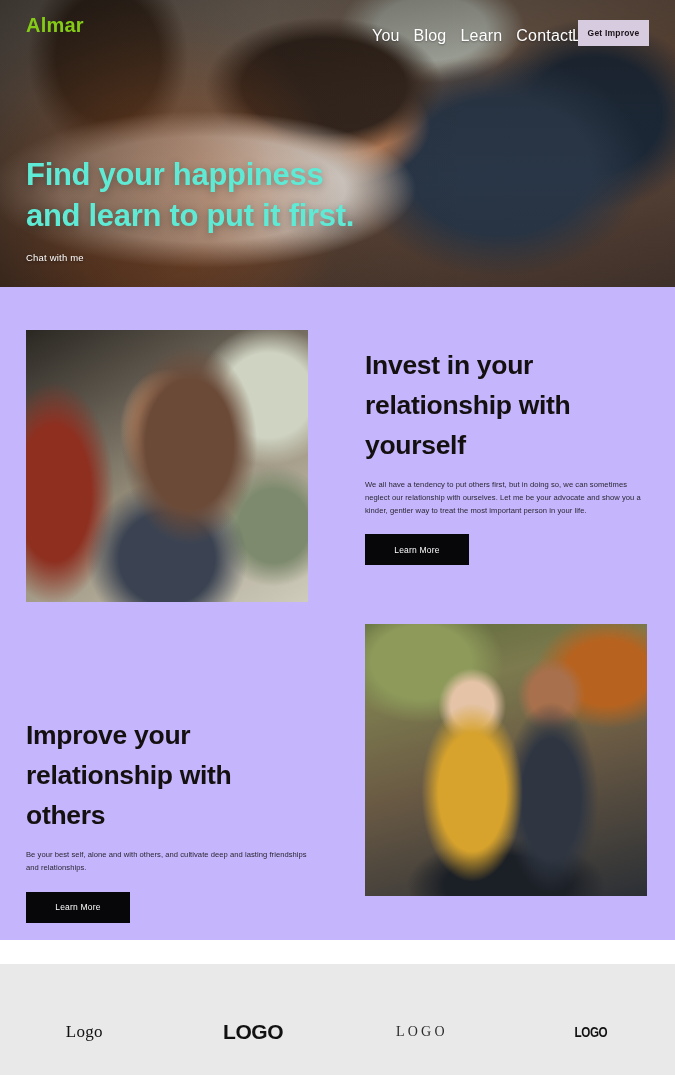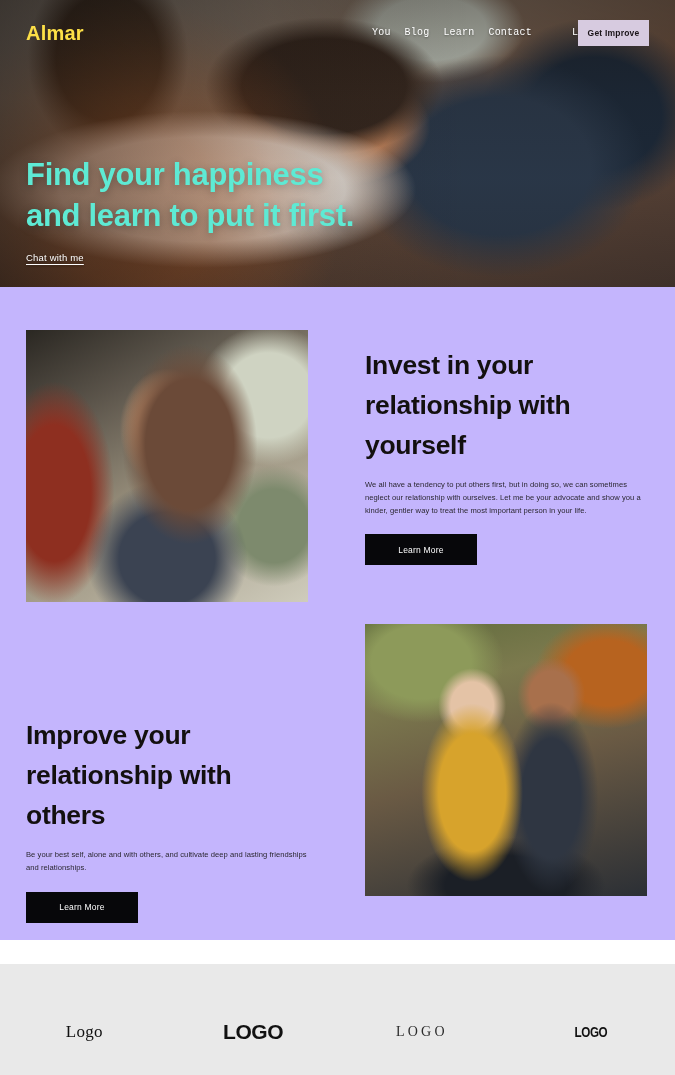--- a/index.html
+++ b/index.html
@@ -39,32 +39,31 @@
     position:absolute; inset:0;
     background:linear-gradient(90deg, rgba(15,10,8,0.55) 0%, rgba(15,10,8,0.12) 40%, rgba(15,10,8,0.00) 70%);
   }
 
   
   .nav {
     position:absolute; left:0; top:0; width:675px; height:58px;
     display:flex; align-items:center; z-index:5;
   }
   .brand {
-    position:absolute; left:26px; top:22px;
-    color:#fde047; font-size:20px; font-weight:700; letter-spacing:0.2px;
+    position:absolute; left:26px; top:14px;
+    color:#84cc16; font-size:20px; font-weight:700; letter-spacing:0.2px;
   }
   .nav-links {
     position:absolute; left:372px; top:27px;
     display:flex; gap:14px; align-items:center;
   }
   .nav-link {
-    color:#ffffff; font-size:10px; letter-spacing:0.2px;
+    color:#ffffff; font-size:16px; letter-spacing:0.2px;
     text-decoration:none; white-space:nowrap;
     text-shadow:0 1px 2px rgba(0,0,0,0.35);
-    font-family:Liberation Mono, monospace;
   }
   .nav-login { position:absolute; left:524px; top:27px;padding-left:48px; }
   .btn-started {
     position:absolute; left:578px; top:20px;
     width:71px; height:26px;
     background:#d7cbe0;
     color:#1a1418; font-size:8.5px; font-weight:700;
     display:flex; align-items:center; justify-content:center;
     letter-spacing:0.2px;
     border:none; cursor:pointer;
@@ -73,21 +72,21 @@
   .hero-copy { position:absolute; left:26px; top:118px; z-index:4; width:520px; }
   .hero-title {
     color:#5eead4; font-size:31px; line-height:41px; font-weight:700;
     letter-spacing:-0.3px; white-space:pre-line;
     text-shadow:0 2px 8px rgba(0,0,0,0.30);
     margin-top:36px;
   }
   .hero-link {
     display:inline-block; margin-top:16px;
     color:#ffffff; font-size:9.5px; letter-spacing:0.2px;
-    text-decoration:underline; text-underline-offset:3px;
+    text-underline-offset:3px;
     text-shadow:0 1px 3px rgba(0,0,0,0.45);
   }
 
   
   .main {
     position:absolute; left:0; top:287px; width:675px; height:653px;
     background:#c4b5fd;
   }
 
   .img-card { position:absolute; overflow:hidden; background:#6a6258; }
@@ -124,21 +123,21 @@
   .blk-title {
     color:#13100f; font-size:26.5px; line-height:40px; font-weight:700;
     letter-spacing:-0.3px; white-space:pre-line;
   }
   .blk-text {
     margin-top:14px;
     color:#2a2730; font-size:7.6px; line-height:12.8px; letter-spacing:0.05px;
   }
   .btn-dark {
     margin-top:17px;
-    width:112px; height:31px;
+    width:104px; height:31px;
     background:#07070a; color:#ffffff;
     font-size:8.5px; letter-spacing:0.2px;
     display:flex; align-items:center; justify-content:center;
     border:none; cursor:pointer;
   }
 
   
   .footer {
     position:absolute; left:0; top:940px; width:675px; height:135px;
     background:#e9e9e9;

